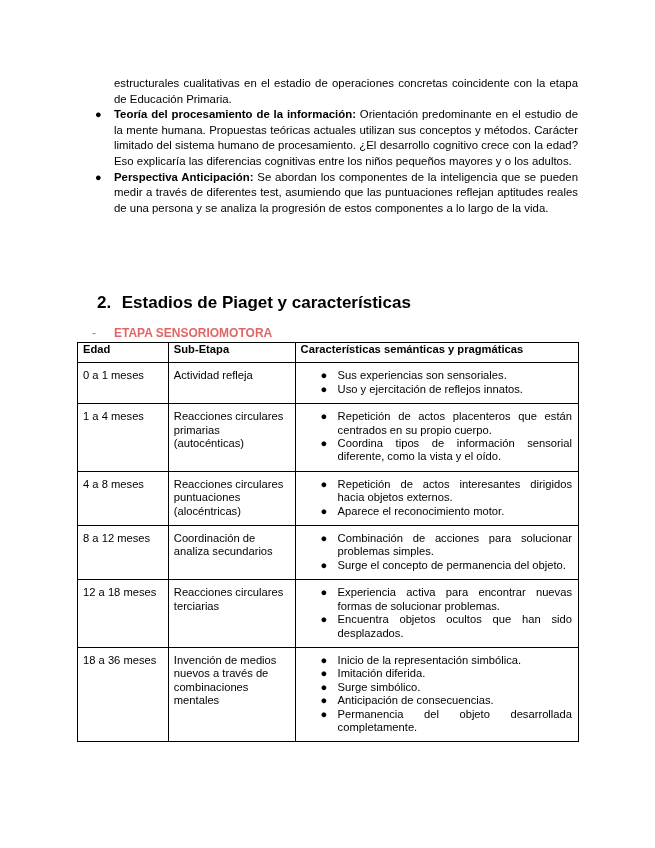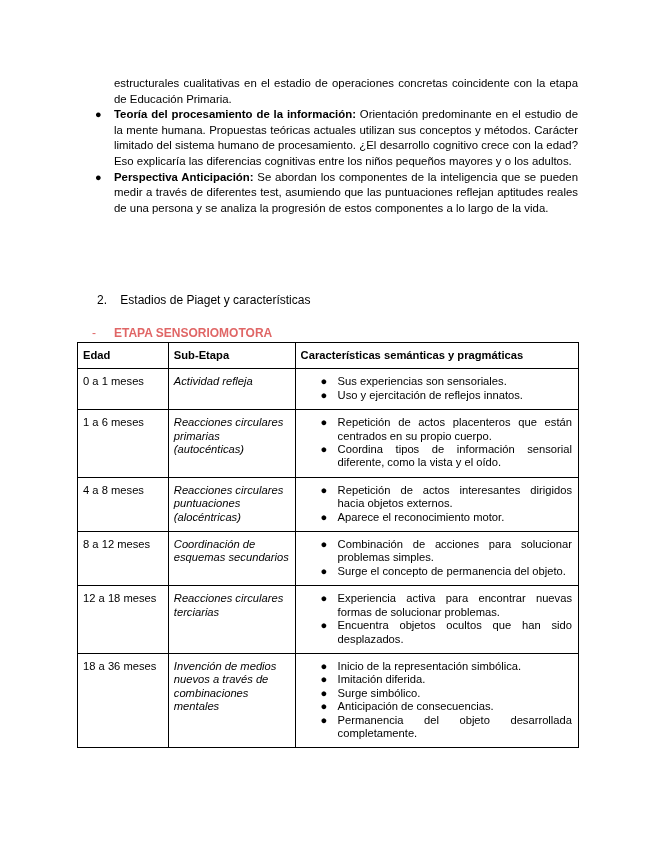--- a/index.html
+++ b/index.html
@@ -9,36 +9,36 @@
     }
     .page { position: absolute; left: 0; top: 0; width: 655px; height: 848px; }
 
     .intro { position: absolute; left: 88px; top: 76px; width: 490px; font-size: 11.4px; line-height: 15.6px; }
     .intro p { margin: 0 0 0 26px; text-align: justify; }
     .intro ul { margin: 0; padding: 0; list-style: none; }
     .intro li { position: relative; padding-left: 26px; text-align: justify; }
     .intro li .bullet { position: absolute; left: 7px; top: 0; font-size: 11px; }
     .intro b { font-weight: bold; }
 
-    .heading2 { position: absolute; left: 97px; top: 293px; font-size: 12px; font-weight: normal; }
+    .heading2 { position: absolute; left: 97px; top: 293px; font-size: 17px; font-weight: bold; }
     .heading2 .num { display: inline-block; width: 20px; }
 
     .stage-title { position: absolute; left: 92px; top: 326px; font-size: 12px; font-weight: bold; color: #e06666; }
     .stage-title .dash { display: inline-block; width: 22px; font-weight: normal; }
 
     table.stages {
       position: absolute; left: 77px; top: 342px; width: 502px;
       border-collapse: collapse; font-size: 11.2px; line-height: 13.4px;
     }
     table.stages th, table.stages td {
       border: 1.3px solid #000; vertical-align: top; padding: 6px 4px 7px 5px; text-align: left;
     }
-    table.stages th { font-weight: bold; padding-top: 6px; padding-bottom: 6px; }
+    table.stages th { font-weight: bold; padding-top: 0; padding-bottom: 6px; }
     col.c1 { width: 91px; } col.c2 { width: 127px; } col.c3 { width: 284px; }
-    td.sub { font-style: italic; text-align: justify; }
+    td.sub { text-align: justify; }
     td.car ul { margin: 0; padding: 0; list-style: none; }
     td.car li { position: relative; padding-left: 37px; text-align: justify; padding-right: 2px; }
     td.car li .bullet { position: absolute; left: 20px; top: 0; }
   </style>
 </head>
 <body>
 
 <div class="page">
 
   <div class="intro">
@@ -82,42 +82,42 @@
           <td>0 a 1 meses</td>
           <td class="sub">Actividad refleja</td>
           <td class="car">
             <ul>
               <li><span class="bullet">●</span><span>Sus experiencias son sensoriales.</span></li>
               <li><span class="bullet">●</span><span>Uso y ejercitación de reflejos innatos.</span></li>
             </ul>
           </td>
         </tr>
         <tr>
-          <td>1 a 6 meses</td>
+          <td>1 a 4 meses</td>
           <td class="sub">Reacciones circulares primarias (autocénticas)</td>
           <td class="car">
             <ul>
               <li><span class="bullet">●</span><span>Repetición de actos placenteros que están centrados en su propio cuerpo.</span></li>
               <li><span class="bullet">●</span><span>Coordina tipos de información sensorial diferente, como la vista y el oído.</span></li>
             </ul>
           </td>
         </tr>
         <tr>
           <td>4 a 8 meses</td>
           <td class="sub">Reacciones circulares puntuaciones (alocéntricas)</td>
           <td class="car">
             <ul>
               <li><span class="bullet">●</span><span>Repetición de actos interesantes dirigidos hacia objetos externos.</span></li>
               <li><span class="bullet">●</span><span>Aparece el reconocimiento motor.</span></li>
             </ul>
           </td>
         </tr>
         <tr>
           <td>8 a 12 meses</td>
-          <td class="sub">Coordinación de esquemas secundarios</td>
+          <td class="sub">Coordinación de analiza secundarios</td>
           <td class="car">
             <ul>
               <li><span class="bullet">●</span><span>Combinación de acciones para solucionar problemas simples.</span></li>
               <li><span class="bullet">●</span><span>Surge el concepto de permanencia del objeto.</span></li>
             </ul>
           </td>
         </tr>
         <tr>
           <td>12 a 18 meses</td>
           <td class="sub">Reacciones circulares terciarias</td>

